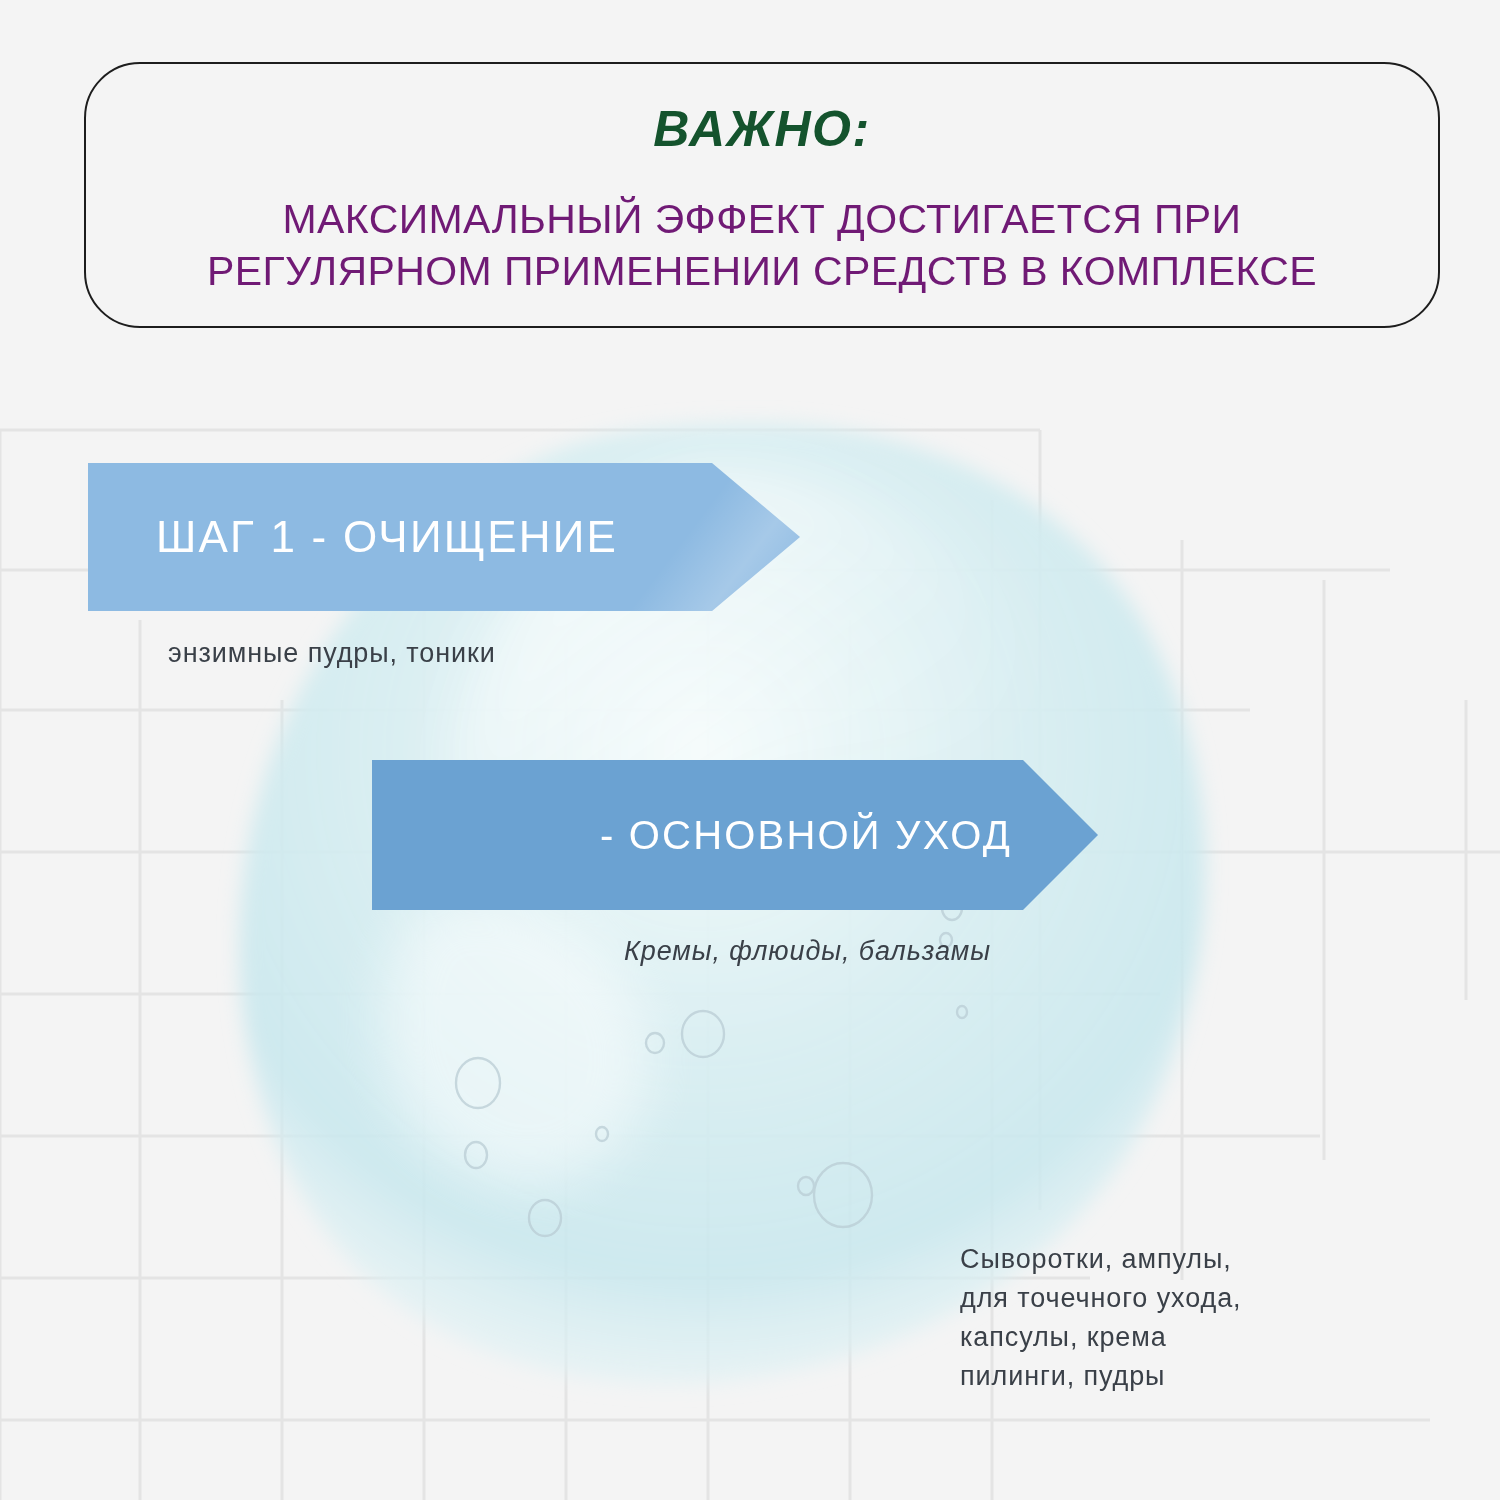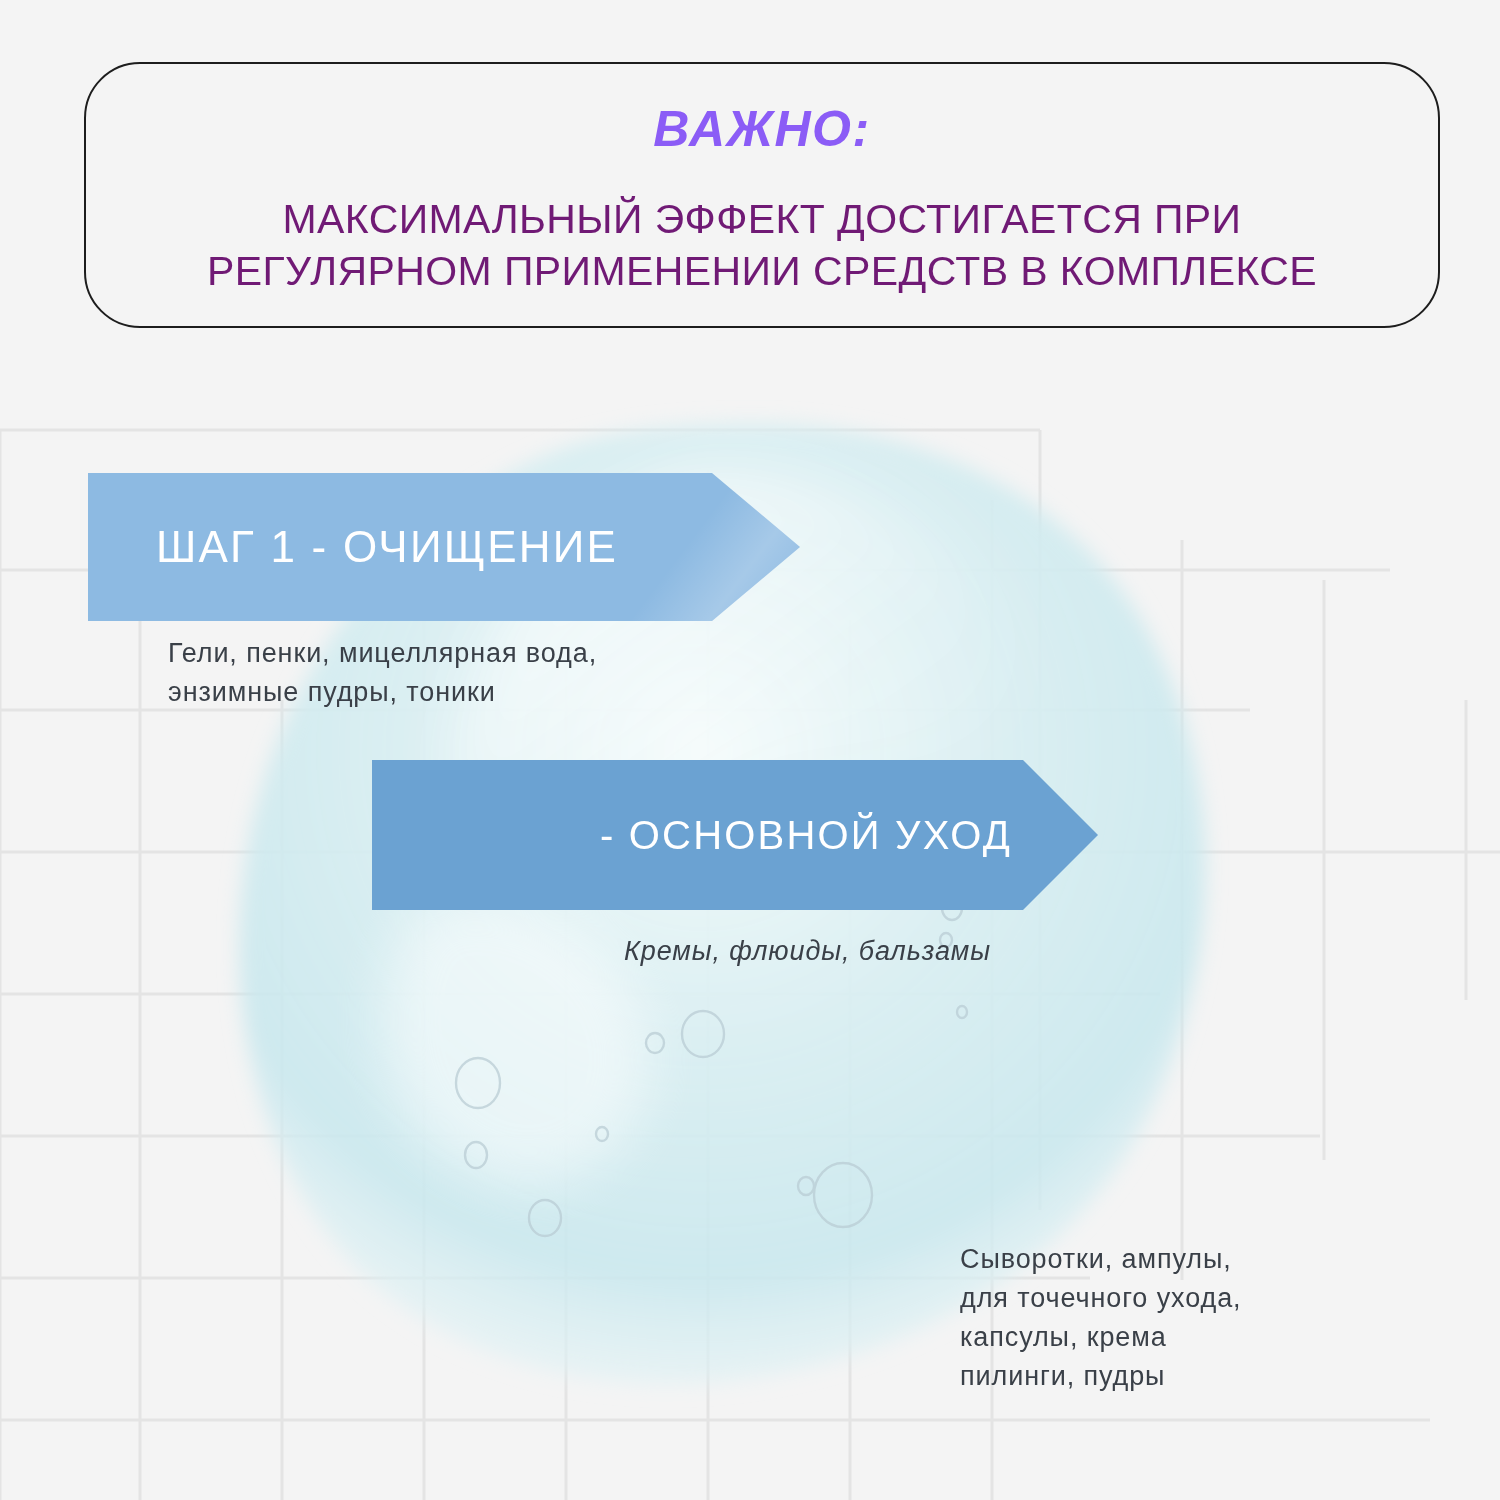--- a/index.html
+++ b/index.html
@@ -49,21 +49,21 @@
     align-items: center;
     justify-content: flex-start;
     padding-top: 38px;
   }
   .header-title {
     font-family: "Liberation Sans", sans-serif;
     font-style: italic;
     font-weight: 700;
     font-size: 50px;
     letter-spacing: 1.5px;
-    color: #8b5cf6;
+    color: #14532d;
     line-height: 1.1;
     margin: 0;
   }
   .header-sub {
     margin-top: 36px;
     font-family: "Liberation Sans", sans-serif;
     font-weight: 400;
     font-size: 41px;
     letter-spacing: 0.4px;
     color: #701a75;
@@ -83,21 +83,21 @@
     font-family: "Liberation Sans", sans-serif;
     font-weight: 400;
     letter-spacing: 2.2px;
     line-height: 1.17;
     overflow: hidden;
   }
   .step-arrow .step-label { display: block; }
 
   #step-1 {
     left: 88px;
-    top: 473px;
+    top: 463px;
     width: 712px;
     height: 148px;
     background: #8dbae2;
     clip-path: polygon(0 0, 624px 0, 712px 74px, 624px 148px, 0 148px);
     justify-content: flex-start;
     padding-left: 68px;
     font-size: 44px;
   }
   #step-1 .sheen {
     position: absolute;
@@ -254,21 +254,20 @@
     </div>
   </div>
 
   <div class="step-arrow" id="step-1" style="background: rgb(141, 186, 226);">
     <div class="sheen"></div>
     <div>
       <span class="step-label">ШАГ 1 - ОЧИЩЕНИЕ</span>
     </div>
   </div>
   <div class="caption" id="caption-1">
-    <span>Гели, пенки, мицеллярная вода,</span>
     <span>энзимные пудры, тоники</span>
   </div>
 
   <div class="step-arrow" id="step-2" style="background: rgb(107, 162, 210);">
     <div>
       <span class="step-label">- ОСНОВНОЙ УХОД</span>
     </div>
   </div>
   <div class="caption" id="caption-2">
     <span>Кремы, флюиды, бальзамы</span>

